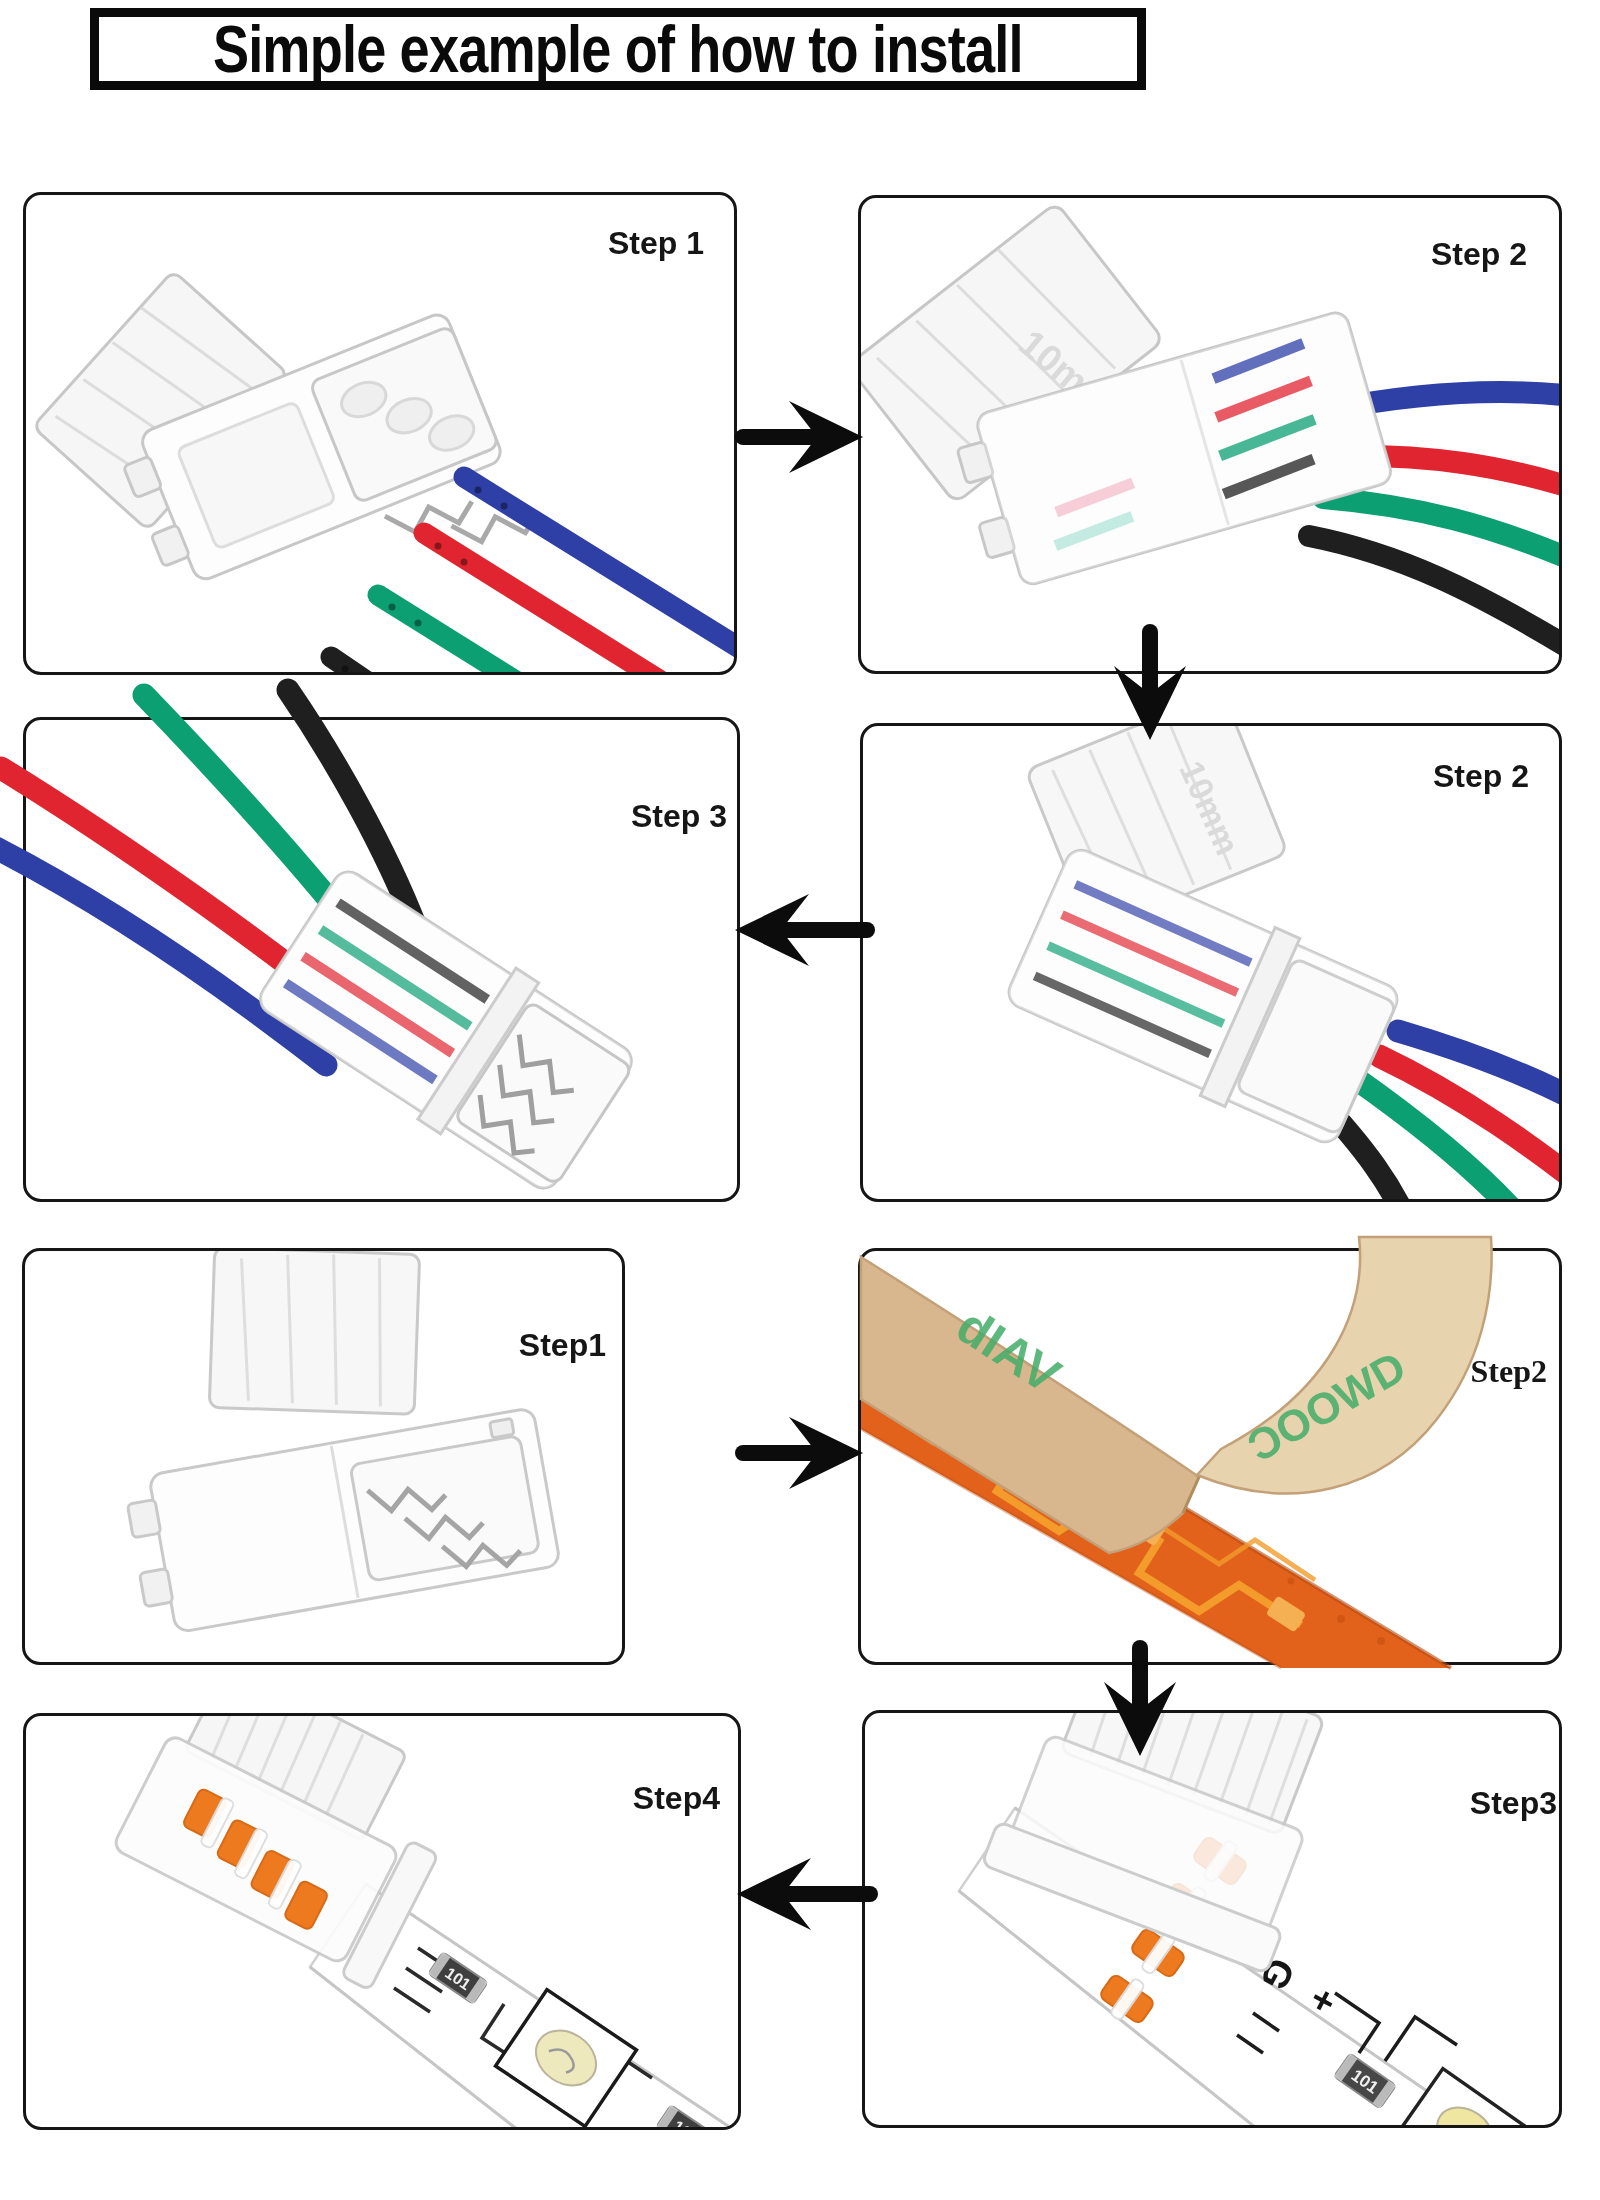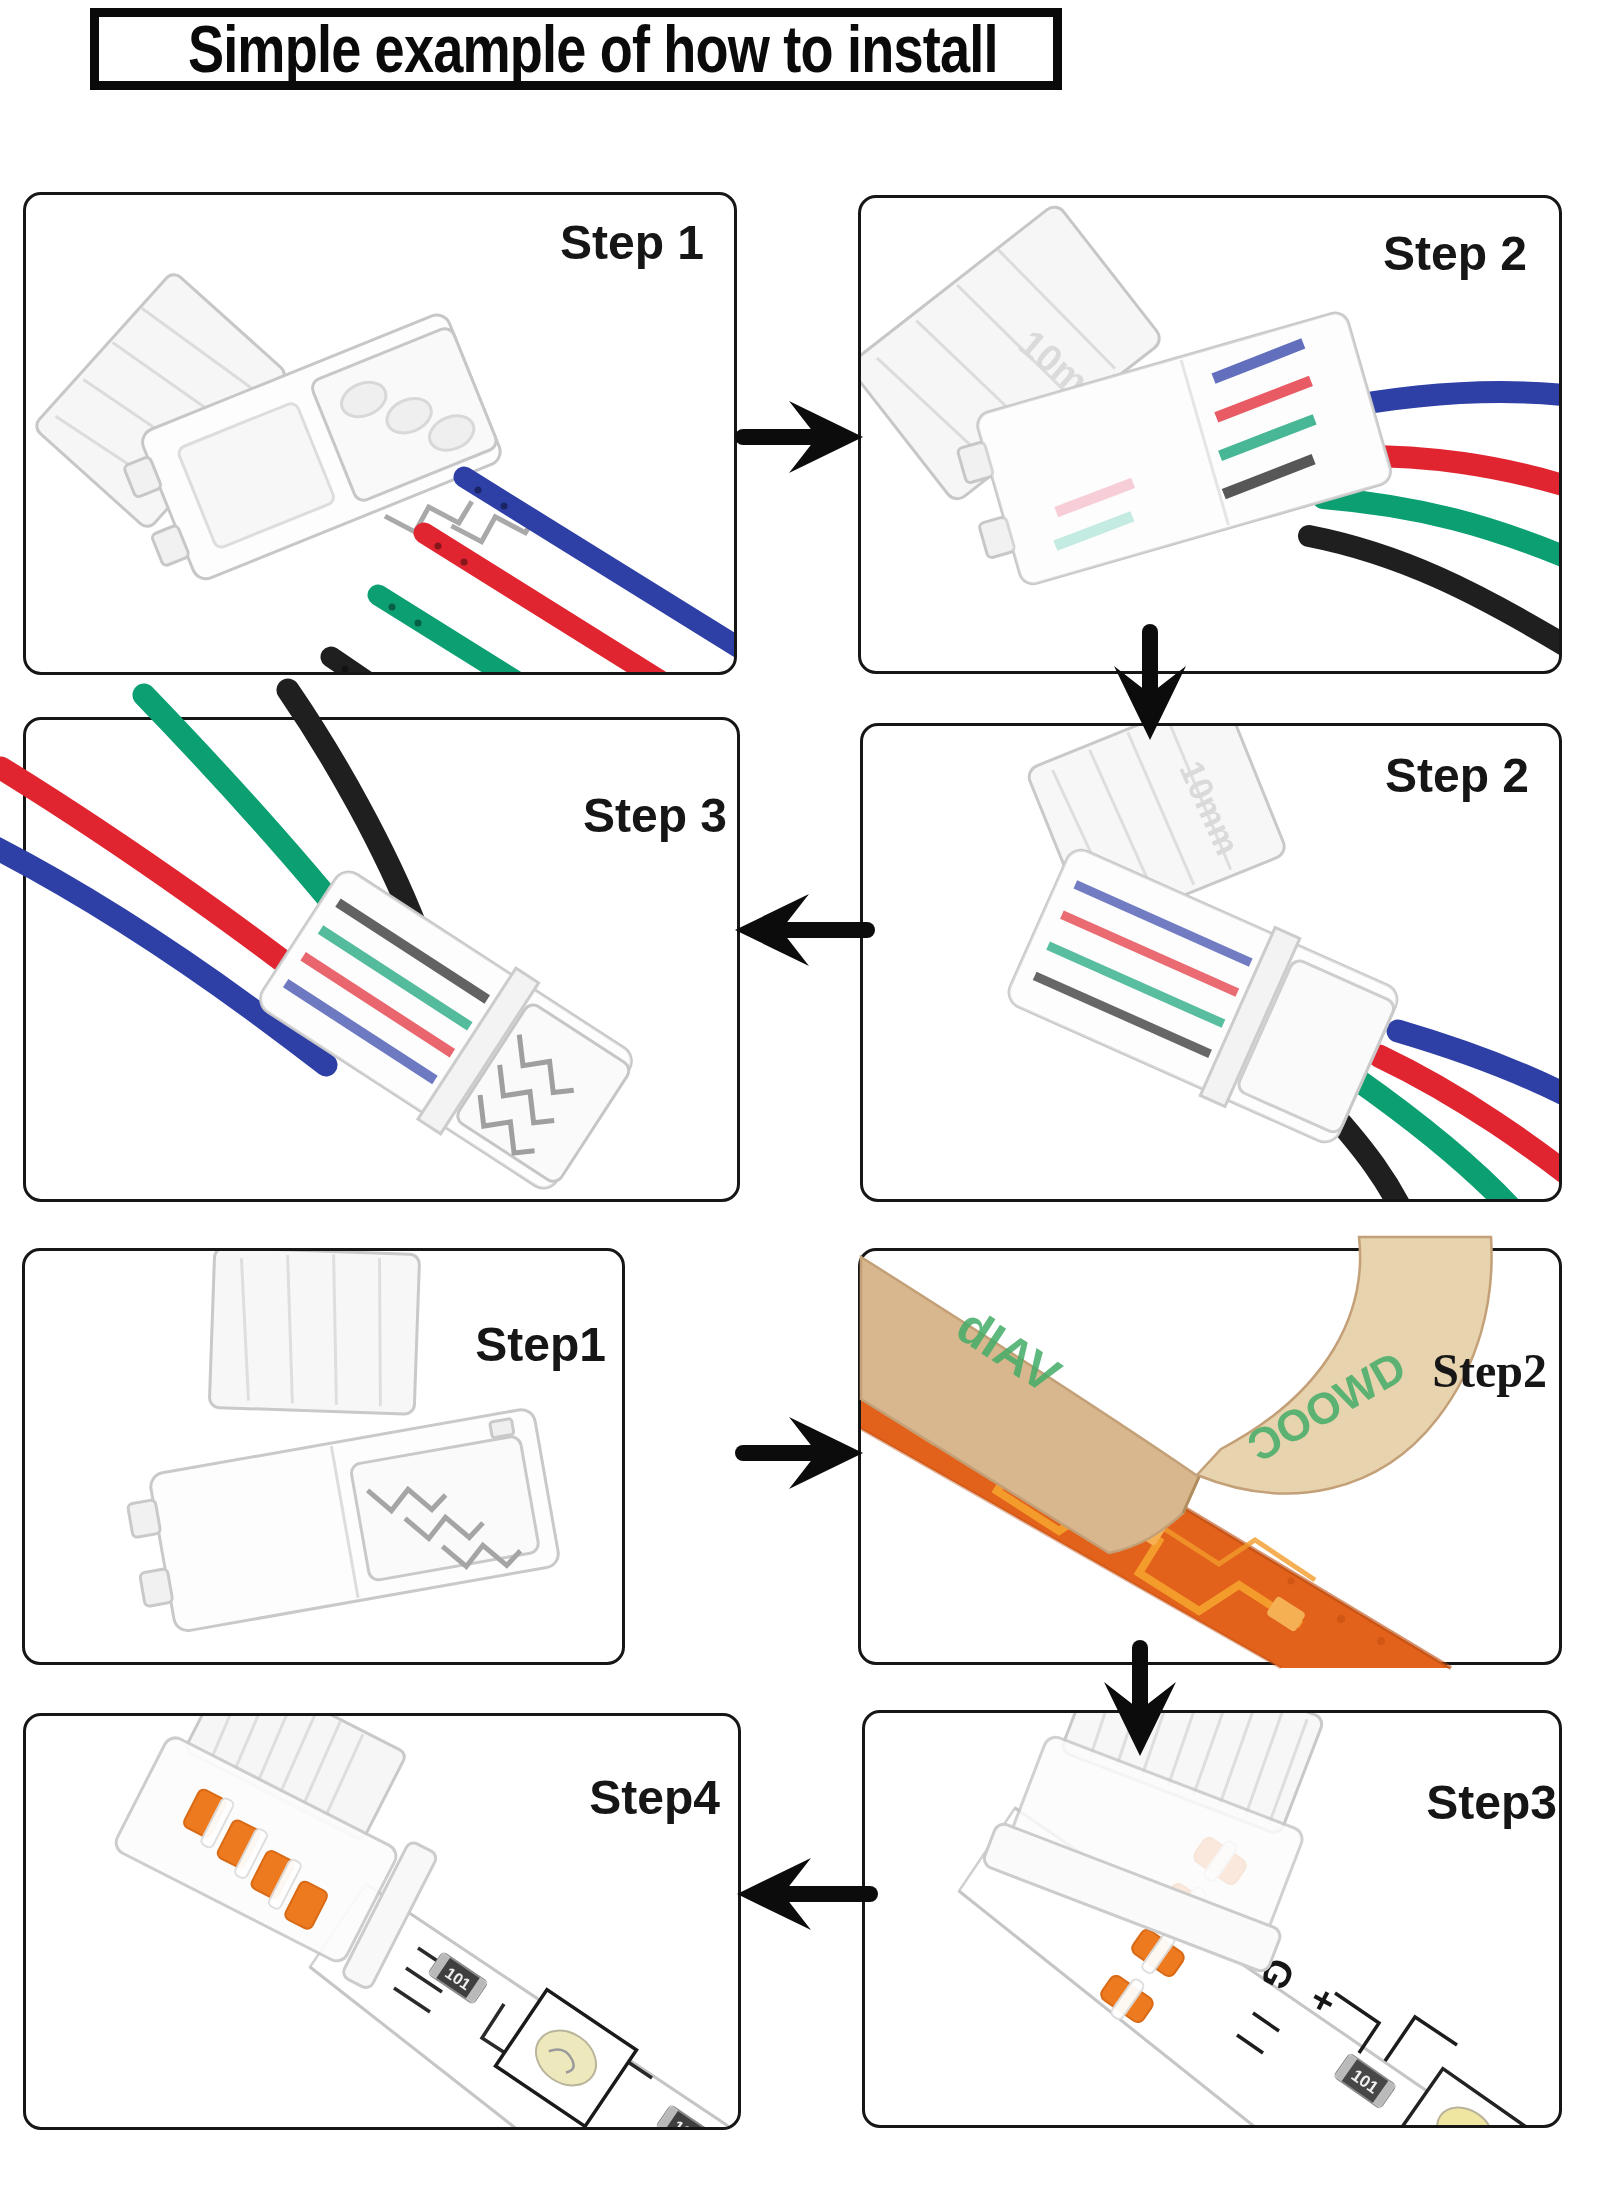--- a/index.html
+++ b/index.html
@@ -1,28 +1,28 @@
 <!DOCTYPE html>
 <html style="--wire-black: #1f1f1f; --wire-green: #0b9f72; --wire-red: #e02530; --wire-blue: #2e3fa6; --strip-orange: #e2611b; --trace-orange: #f39b2b; --strip-shadow: #b84a0e; --paper-tan: #d8b78e; --paper-back: #e7d3ae; --paper-print-green: #44ad68; --contact-orange: #ee7a1f; --arrow-black: #0c0c0c; --panel-border: #161616; --label-color: #161616;"><head>
 <meta charset="utf-8">
 <style>
   html,body{margin:0;padding:0;background:#ffffff;}
   .page{position:relative;width:1600px;height:2200px;background:#fff;
         font-family:"Liberation Sans",sans-serif;overflow:hidden;}
-  .title-box{position:absolute;left:90px;top:8px;width:972px;height:82px;
+  .title-box{position:absolute;left:90px;top:8px;width:1056px;height:82px;
         border:9px solid #0a0a0a;box-sizing:border-box;background:#fff;
-        display:flex;align-items:center;justify-content:flex-start;}
+        display:flex;align-items:center;justify-content:center;}
   .title-box .t{font-weight:bold;font-size:66px;color:#0a0a0a;white-space:nowrap;
         transform:scaleX(.82);letter-spacing:-1px;}
   .panel{position:absolute;border:3px solid var(--panel-border,#161616);border-radius:18px;
         background:#fff;box-sizing:border-box;}
   .panel.clip{overflow:hidden;}
   .panel > svg{position:absolute;left:0;top:0;overflow:visible;}
-  .step-label{position:absolute;font-weight:bold;font-size:48px;color:var(--label-color,#161616);
-        line-height:1;white-space:nowrap;}
+  .step-label{position:absolute;font-weight:bold;font-size:32px;color:var(--label-color,#161616);
+        line-height:1;white-space:nowrap;margin-top:8px;}
   .arrow{position:absolute;}
   .arrow svg{display:block;overflow:visible;}
 </style>
 </head>
 <body>
 
 <div class="page">
 
   <div class="title-box">
     <div class="t">Simple example of how to install</div>

